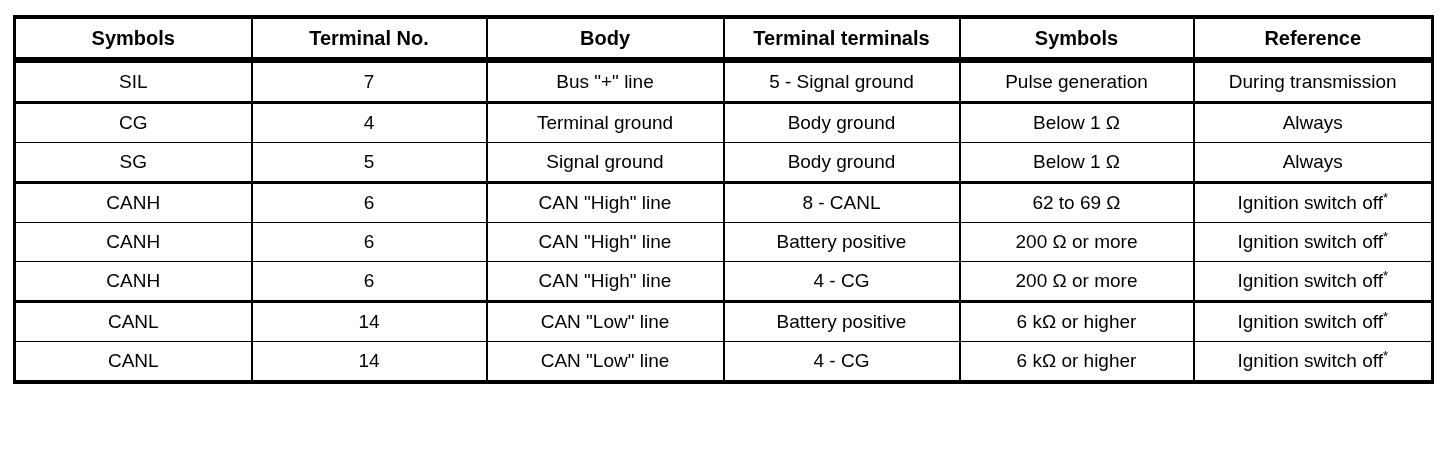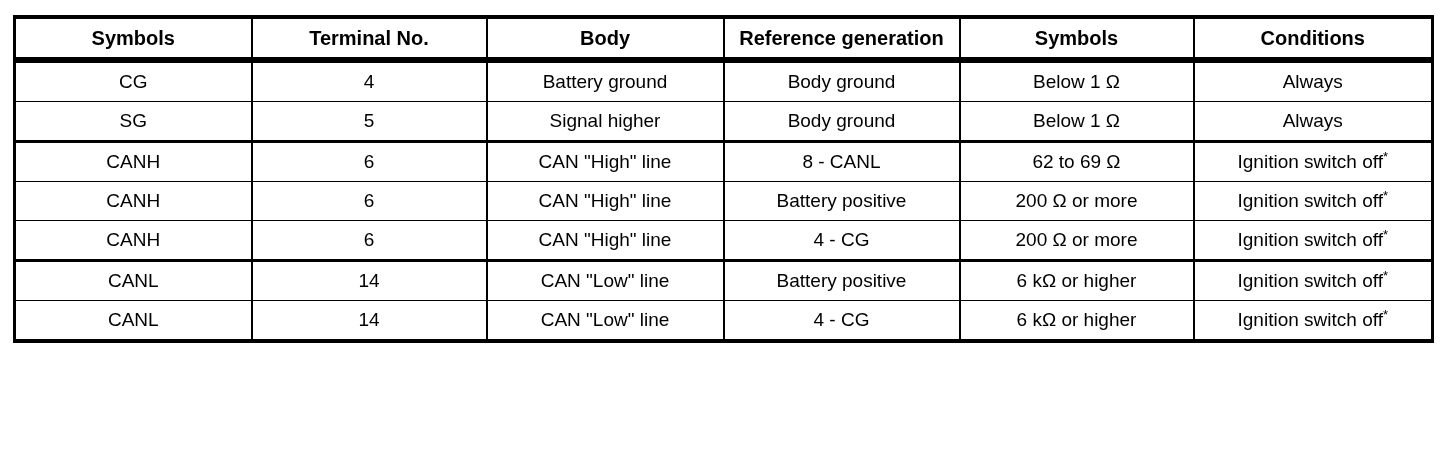--- a/index.html
+++ b/index.html
@@ -104,46 +104,54 @@
       <col class="c-names">
       <col class="c-reference">
       <col class="c-results">
       <col class="c-conditions">
     </colgroup>
     <thead>
       <tr class="header-row">
         <th>Symbols</th>
         <th>Terminal No.</th>
         <th>Body</th>
-        <th>Reference generation</th>
+        <th>Terminal terminals</th>
         <th>Symbols</th>
-        <th>Conditions</th>
+        <th>Reference</th>
       </tr>
       <tr class="header-rule">
         <td></td>
         <td></td>
         <td></td>
         <td></td>
         <td></td>
         <td></td>
       </tr>
     </thead>
     <tbody id="table-body">
         <tr class="body-row rule-thick">
+          <td>SIL</td>
+          <td>7</td>
+          <td>Bus "+" line</td>
+          <td>5 - Signal ground</td>
+          <td>Pulse generation</td>
+          <td>During transmission</td>
+        </tr>
+        <tr class="body-row rule-thick">
           <td>CG</td>
           <td>4</td>
-          <td>Battery ground</td>
+          <td>Terminal ground</td>
           <td>Body ground</td>
           <td>Below 1 Ω</td>
           <td>Always</td>
         </tr>
         <tr class="body-row rule-thin">
           <td>SG</td>
           <td>5</td>
-          <td>Signal higher</td>
+          <td>Signal ground</td>
           <td>Body ground</td>
           <td>Below 1 Ω</td>
           <td>Always</td>
         </tr>
         <tr class="body-row rule-thick">
           <td>CANH</td>
           <td>6</td>
           <td>CAN "High" line</td>
           <td>8 - CANL</td>
           <td>62 to 69 Ω</td>

